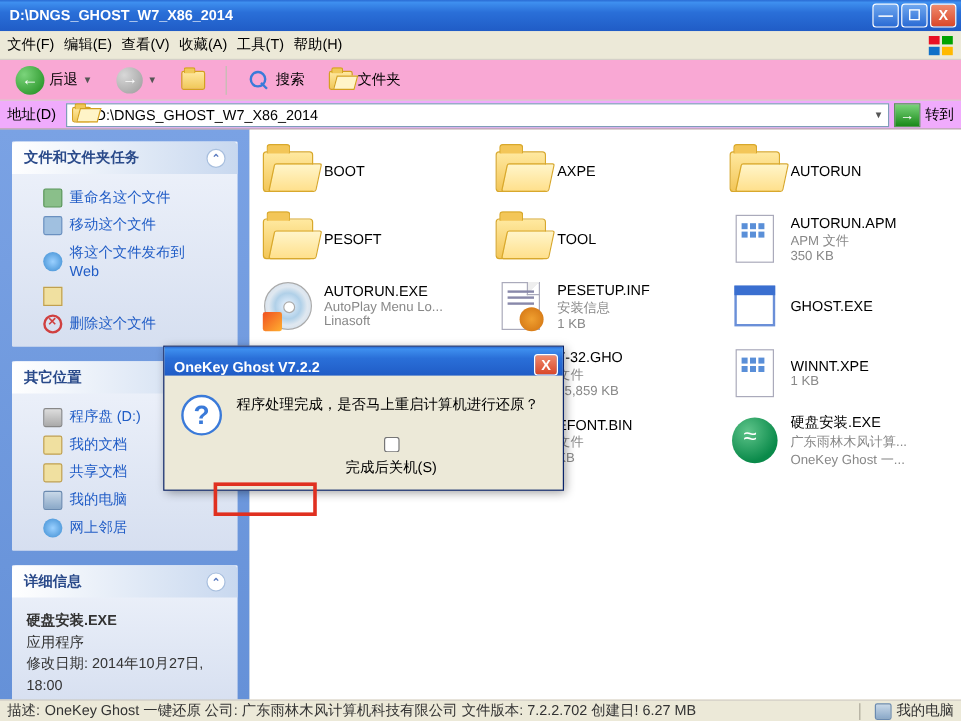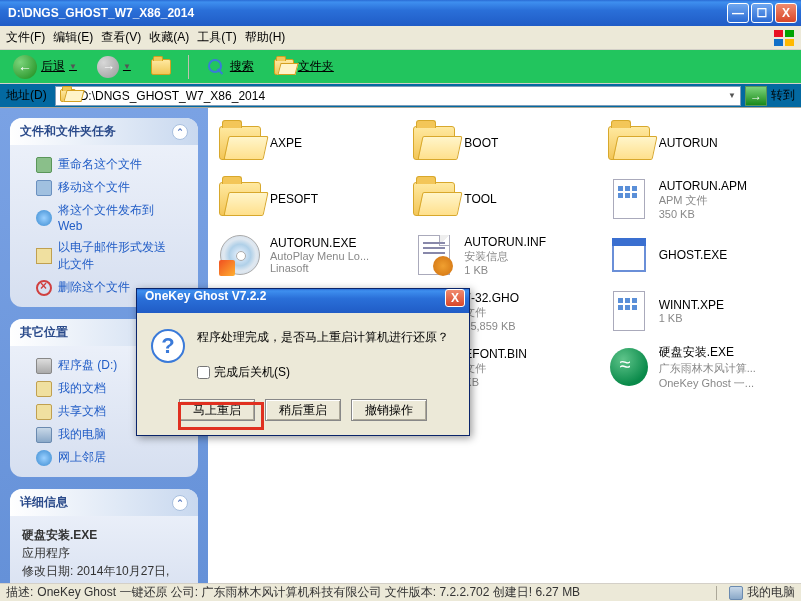--- a/index.html
+++ b/index.html
@@ -7,44 +7,44 @@
 
 .titlebar { height: 26px; background: linear-gradient(to bottom, #2a6bd4 0%, #3e8fef 8%, #2a6fd8 40%, #205cc6 100%); display: flex; align-items: center; padding: 0 4px; color: #fff; }
 .titlebar .title { flex: 1; font-weight: bold; padding-left: 4px; }
 .winbtn { width: 22px; height: 20px; margin-left: 2px; border: 1px solid #fff; border-radius: 3px; display: flex; align-items: center; justify-content: center; background: linear-gradient(to bottom, #6fa7ef, #2a6bd4); color: #fff; font-weight: bold; }
 .winbtn.close { background: linear-gradient(to bottom, #f08b6e, #d9472a); }
 
 .menubar { height: 24px; background: #ece9d8; display: flex; align-items: center; padding: 0 6px; gap: 8px; border-bottom: 1px solid #d4d0c8; }
 .menubar span { color: #000; }
 .menubar .winlogo { margin-left: auto; width: 22px; height: 18px; }
 
-.toolbar { height: 34px; background: #22c55e; display: flex; align-items: center; padding: 0 6px; gap: 6px; border-bottom: 1px solid #d4d0c8; text-decoration: underline; }
+.toolbar { height: 34px; background: #f9a8d4; display: flex; align-items: center; padding: 0 6px; gap: 6px; border-bottom: 1px solid #d4d0c8; }
 .toolbtn { display: flex; align-items: center; gap: 4px; padding: 2px 6px; border: 1px solid transparent; border-radius: 3px; }
 .globe-back { width: 24px; height: 24px; border-radius: 50%; background: radial-gradient(circle at 30% 30%, #7bd47b, #1a8a1a); position: relative; }
 .globe-back::after { content: "←"; color: #fff; font-weight: bold; position: absolute; left: 5px; top: 3px; font-size: 14px; }
 .globe-fwd { width: 22px; height: 22px; border-radius: 50%; background: radial-gradient(circle at 30% 30%, #d8d8d8, #9a9a9a); position: relative; }
 .globe-fwd::after { content: "→"; color: #fff; font-weight: bold; position: absolute; left: 5px; top: 2px; font-size: 13px; }
 .arrowdown { font-size: 8px; color: #555; }
 .sep { width: 1px; height: 24px; background: #c0c0b0; margin: 0 4px; }
 .magnifier { width: 20px; height: 20px; position: relative; }
 .magnifier::before { content: ""; position: absolute; width: 10px; height: 10px; border: 2px solid #3a7ad9; border-radius: 50%; left: 2px; top: 2px; }
 .magnifier::after { content: ""; position: absolute; width: 2px; height: 7px; background: #3a7ad9; transform: rotate(-45deg); left: 13px; top: 11px; }
 .foldersicon { width: 20px; height: 16px; background: linear-gradient(#ffe8a0, #f0c858); border: 1px solid #d4a020; border-radius: 2px; position: relative; }
 .foldersicon::before { content: ""; position: absolute; width: 8px; height: 4px; background: #f0c858; border: 1px solid #d4a020; border-bottom: none; top: -4px; left: 1px; border-radius: 2px 2px 0 0; }
 .folder-open { position: relative; }
 .folder-open::after { content: ""; position: absolute; width: 16px; height: 10px; background: #fff4c8; border: 1px solid #d4a020; transform: skewX(-15deg); bottom: -1px; left: 4px; }
 
-.addressbar { height: 24px; background: #0369a1; display: flex; align-items: center; padding: 0 6px; gap: 4px; border-bottom: 1px solid #aca899; }
+.addressbar { height: 24px; background: #f0abfc; display: flex; align-items: center; padding: 0 6px; gap: 4px; border-bottom: 1px solid #aca899; }
 .addressbar .label { margin-right: 4px; }
 .addressbar .input { flex: 1; height: 20px; background: #fff; border: 1px solid #7f9db9; display: flex; align-items: center; padding: 0 4px; gap: 4px; }
 .addressbar .gobtn { width: 22px; height: 20px; background: linear-gradient(#7bd47b, #1a8a1a); border: 1px solid #5a965a; display: flex; align-items: center; justify-content: center; color: #fff; font-weight: bold; }
 
 .mainarea { display: flex; height: 475px; }
 .sidebar { width: 208px; background: linear-gradient(to bottom, #7aa2e4 0%, #6591d8 100%); padding: 10px; overflow: hidden; }
-.panel { background: linear-gradient(to bottom, #eff3fb, #d6dff0); border-radius: 12px; margin-bottom: 12px; overflow: hidden; }
+.panel { background: linear-gradient(to bottom, #eff3fb, #d6dff0); border-radius: 1px; margin-bottom: 12px; overflow: hidden; }
 .panel-header { background: linear-gradient(to right, #fff, #c8d8ef); padding: 5px 10px; font-weight: bold; color: #2a4a8a; display: flex; align-items: center; justify-content: space-between; border-top-left-radius: 4px; border-top-right-radius: 4px; }
 .panel-header .chevron { width: 16px; height: 16px; border: 1px solid #a8bfde; border-radius: 50%; background: #fff; display: flex; align-items: center; justify-content: center; color: #5a7abf; font-size: 9px; }
 .panel-body { padding: 8px 10px; }
 .panel-item { display: flex; align-items: center; gap: 6px; padding: 3px 16px; color: #215dc6; }
 .panel-item .ico { width: 16px; height: 16px; flex-shrink: 0; }
 .detail-body { padding: 10px 12px; color: #333; line-height: 1.5; }
 
 .filesarea { flex: 1; background: #fff; padding: 10px; position: relative; overflow: hidden; }
 .filegrid { display: grid; grid-template-columns: repeat(3, 1fr); gap: 6px 10px; }
 .fileitem { display: flex; align-items: center; gap: 8px; height: 50px; }
@@ -69,27 +69,27 @@
 .app-icon::before { content: ""; position: absolute; left: -2px; right: -2px; top: -2px; height: 8px; background: #3a6fd0; }
 .xpe-icon { width: 32px; height: 40px; background: #fff; border: 1px solid #aab; position: relative; }
 .xpe-icon .dots { position: absolute; top: 6px; left: 4px; right: 4px; display: flex; gap: 2px; flex-wrap: wrap; }
 .xpe-icon .dots span { width: 5px; height: 5px; background: #5a8fd8; }
 .green-swirl { width: 38px; height: 38px; border-radius: 50%; background: radial-gradient(circle at 35% 30%, #5ec48a, #0a8a4a 70%); position: relative; }
 .green-swirl::after { content: "≈"; color: #fff; font-size: 20px; position: absolute; left: 10px; top: 5px; }
 .font-icon { width: 32px; height: 40px; background: #fff; border: 1px solid #aab; display: flex; align-items: center; justify-content: center; color: #6a8ad0; font-weight: bold; font-size: 16px; }
 
 .dialog-overlay { position: absolute; left: 0; top: 0; right: 0; bottom: 0; pointer-events: none; }
 .dialog { position: absolute; left: 136px; top: 288px; width: 334px; background: #ece9d8; border: 1px solid #0a246a; box-shadow: 2px 2px 8px rgba(0,0,0,0.4); }
-.dialog .dlg-title { height: 24px; background: linear-gradient(to bottom, #2a6bd4 0%, #3e8fef 8%, #2a6fd8 40%, #205cc6 100%); display: flex; align-items: flex-start; padding: 0 4px; color: #fff; font-weight: bold; }
+.dialog .dlg-title { height: 24px; background: linear-gradient(to bottom, #2a6bd4 0%, #3e8fef 8%, #2a6fd8 40%, #205cc6 100%); display: flex; align-items: flex-end; padding: 0 4px; color: #fff; font-weight: bold; }
 .dialog .dlg-title .t { flex: 1; padding-left: 4px; }
 .dlg-body { padding: 16px 14px 10px; display: flex; gap: 12px; align-items: flex-start; }
 .q-icon { width: 34px; height: 34px; border-radius: 50%; border: 2px solid #3a7ad9; background: #fff; display: flex; align-items: center; justify-content: center; color: #3a7ad9; font-size: 22px; font-weight: bold; flex-shrink: 0; }
 .dlg-content { flex: 1; }
 .dlg-msg { margin-bottom: 18px; }
-.dlg-check { display: flex; align-items: center; gap: 4px; }
+.dlg-check { display: flex; align-items: center; gap: 4px; flex-direction: column; }
 .dlg-check input { width: 13px; height: 13px; }
 .dlg-buttons { display: flex; gap: 10px; justify-content: center; padding: 8px 12px 14px; }
 .dlg-btn { min-width: 76px; height: 22px; background: #ece9d8; border: 1px solid #888; box-shadow: inset 1px 1px #fff, inset -1px -1px #aca899; display: flex; align-items: center; justify-content: center; }
 .red-box { position: absolute; border: 3px solid #e03020; pointer-events: none; }
 .red-box.b1 { left: 178px; top: 402px; width: 86px; height: 28px; }
 
 .statusbar { position: absolute; left: 0; right: 0; bottom: 0; height: 18px; background: #ece9d8; border-top: 1px solid #d4d0c8; display: flex; align-items: center; padding: 0 6px; gap: 12px; color: #333; }
 .statusbar .seg { display: flex; align-items: center; gap: 4px; }
 .statusbar .sp { flex: 1; }
 .statusbar .divider { width: 1px; height: 14px; background: #aca899; }
@@ -181,21 +181,20 @@
         <div class="panel-item">
             <div class="ico ico-copy"></div>
             <span>移动这个文件</span>
           </div>
         <div class="panel-item">
             <div class="ico ico-web"></div>
             <span>将这个文件发布到 Web</span>
           </div>
         <div class="panel-item">
             <div class="ico ico-mail"></div>
-            <span>以电子邮件形式发送此文件</span>
           </div>
         <div class="panel-item">
             <div class="ico ico-del"></div>
             <span>删除这个文件</span>
           </div>
       </div>
     </div>
     <div class="panel">
       <div class="panel-header">
         <span>其它位置</span>
@@ -238,30 +237,30 @@
     </div>
   </div>
 
   <div class="filesarea">
     <div class="filegrid" id="filegrid">
         <div class="fileitem">
           <div class="fileicon">
             <div class="folder-large folder-open-large"></div>
           </div>
     <div class="fileinfo">
+      <div class="name">BOOT</div>
+
+    </div>
+        </div>
+        <div class="fileitem">
+          <div class="fileicon">
+            <div class="folder-large folder-open-large"></div>
+          </div>
+    <div class="fileinfo">
       <div class="name">AXPE</div>
-
-    </div>
-        </div>
-        <div class="fileitem">
-          <div class="fileicon">
-            <div class="folder-large folder-open-large"></div>
-          </div>
-    <div class="fileinfo">
-      <div class="name">BOOT</div>
 
     </div>
         </div>
         <div class="fileitem">
           <div class="fileicon">
             <div class="folder-large folder-open-large"></div>
           </div>
     <div class="fileinfo">
       <div class="name">AUTORUN</div>
 
@@ -321,21 +320,21 @@
             <div class="page-icon">
               <div class="page-lines">
                 <span></span>
                 <span></span>
                 <span></span>
               </div>
               <div class="gear-badge"></div>
             </div>
           </div>
     <div class="fileinfo">
-      <div class="name">AUTORUN.INF</div>
+      <div class="name">PESETUP.INF</div>
       <div class="sub">安装信息</div>
       <div class="sub">1 KB</div>
     </div>
         </div>
         <div class="fileitem">
           <div class="fileicon">
             <div class="app-icon"></div>
           </div>
     <div class="fileinfo">
       <div class="name">GHOST.EXE</div>
@@ -417,25 +416,20 @@
     <div class="dlg-body">
       <div class="q-icon">?</div>
       <div class="dlg-content">
         <div class="dlg-msg">程序处理完成，是否马上重启计算机进行还原？</div>
         <label class="dlg-check">
           <input type="checkbox" style="">
           <span>完成后关机(S)</span>
         </label>
       </div>
     </div>
-    <div class="dlg-buttons">
-      <div class="dlg-btn">马上重启</div>
-      <div class="dlg-btn">稍后重启</div>
-      <div class="dlg-btn">撤销操作</div>
-    </div>
   </div>
   <div class="red-box b1"></div>
 </div>
 
 <div class="statusbar">
   <div class="seg">
     <span>描述:</span>
     <span>OneKey Ghost 一键还原 公司: 广东雨林木风计算机科技有限公司 文件版本: 7.2.2.702 创建日! 6.27 MB</span>
   </div>
   <div class="sp"></div>

